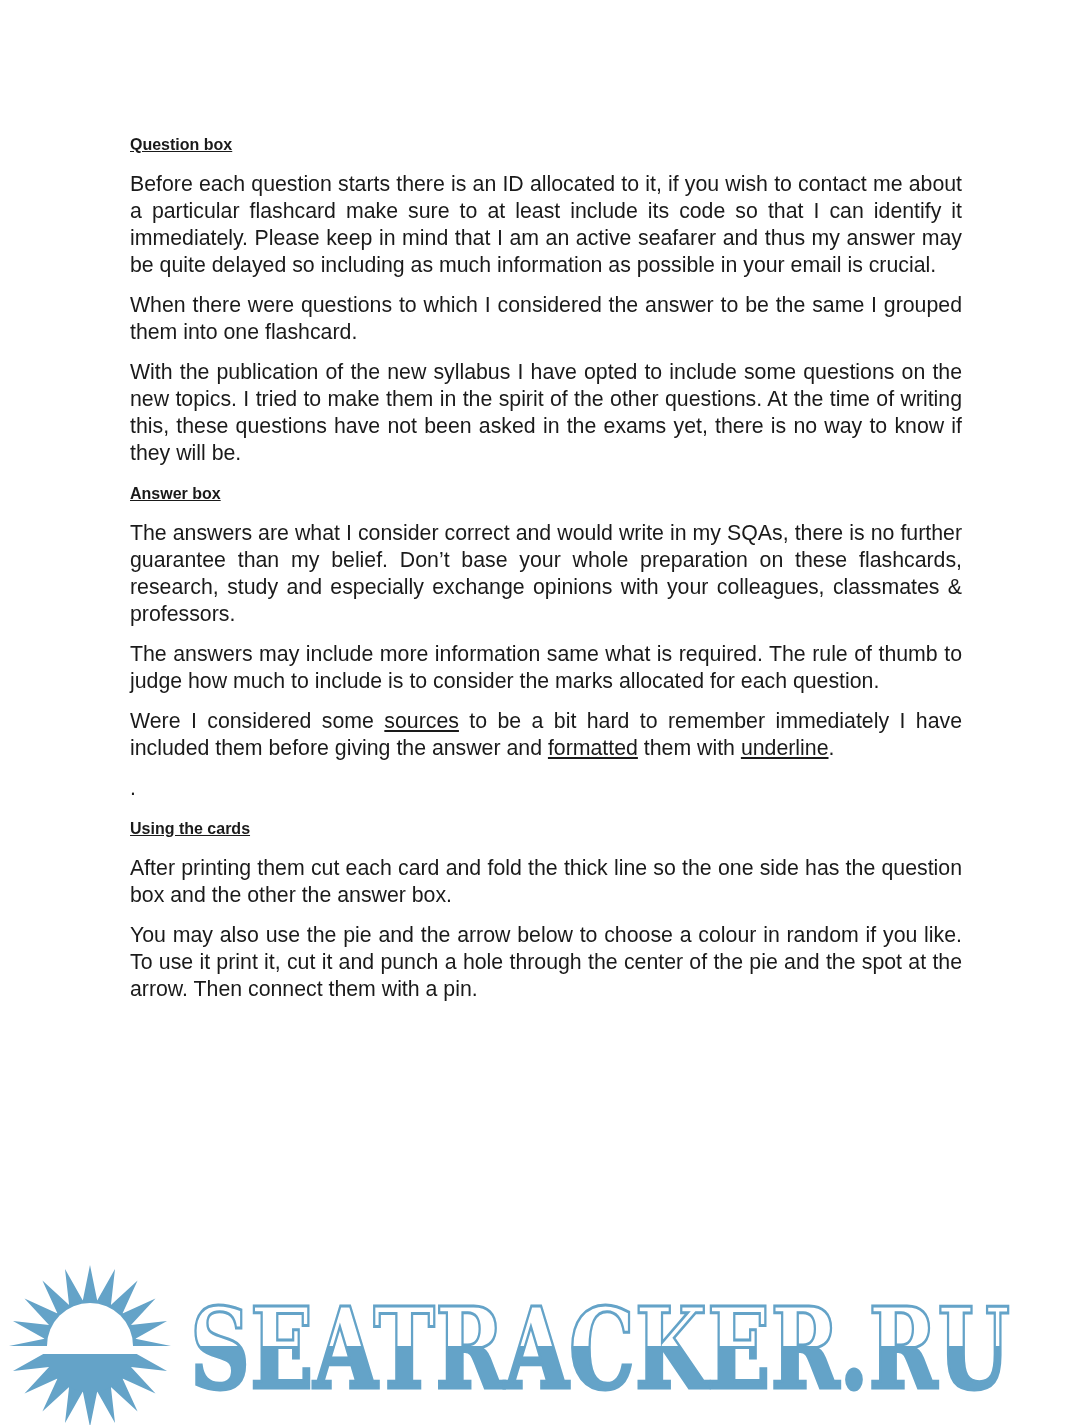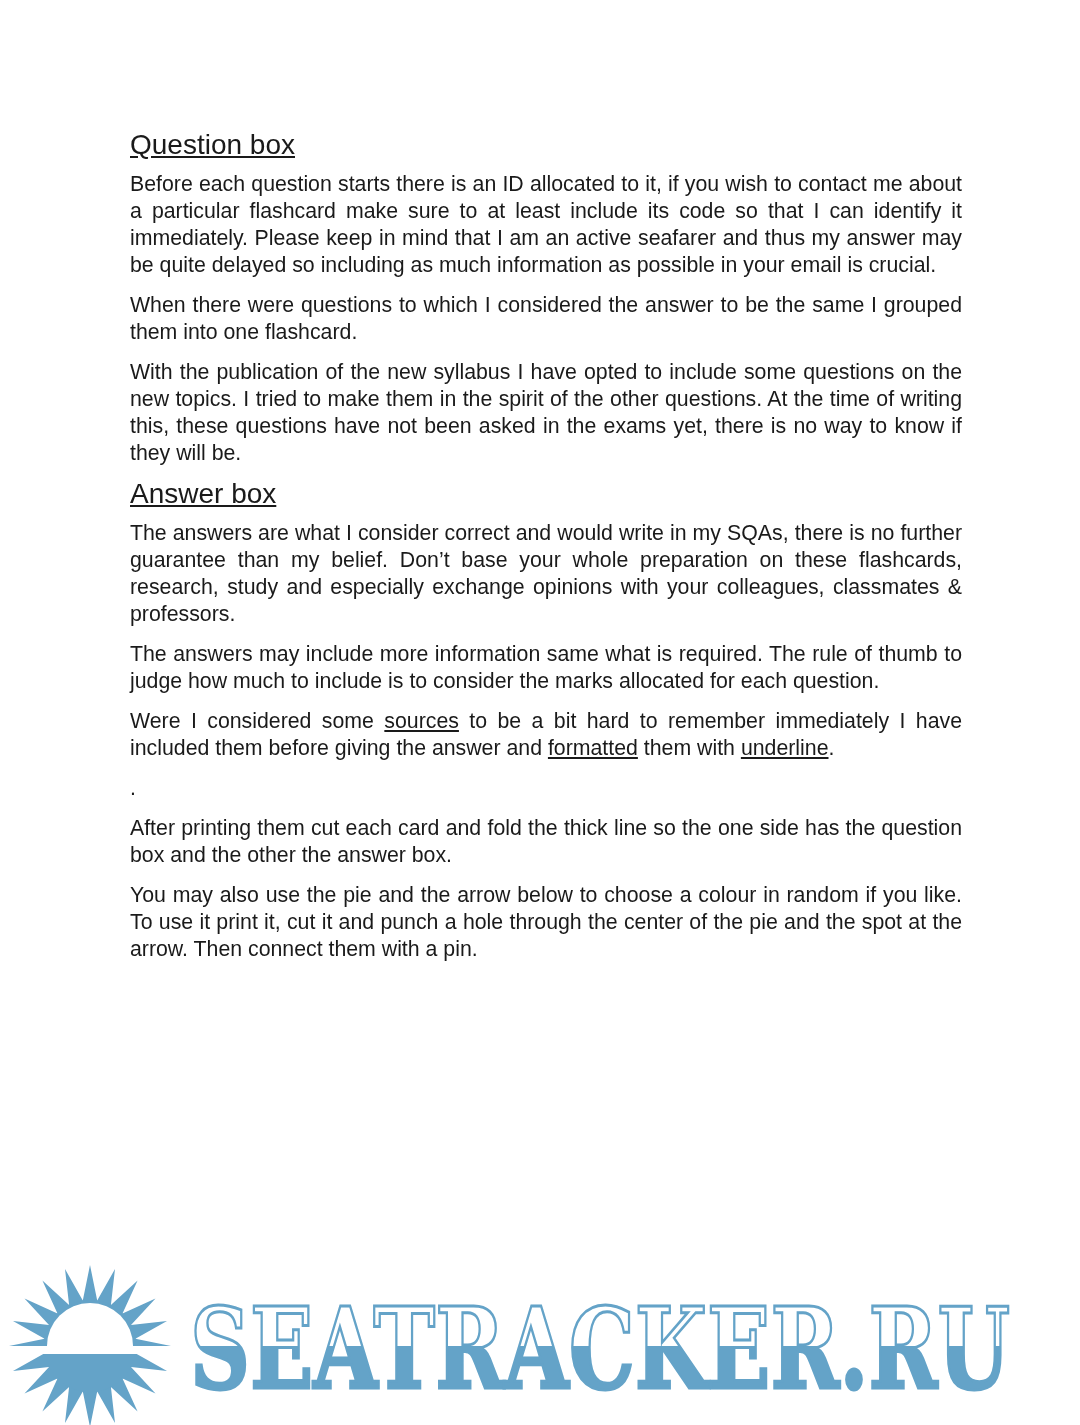--- a/index.html
+++ b/index.html
@@ -18,22 +18,22 @@
     font-size: 21.3px;
     line-height: 27px;
   }
   .content p {
     margin: 0 8px 13px 0;
     text-align: justify;
   }
   .content p.plain { text-align: left; }
   .content h2 {
     margin: 0 0 13px 0;
-    font-size: 28px;
-    font-weight: 400;
+    font-size: 16px;
+    font-weight: 700;
     line-height: 27px;
     text-decoration: underline;
   }
   .content h2.gap-before { }
   .content b { font-weight: 700; }
   .content u { text-decoration: underline; }
   section { margin: 0; padding: 0; }
   .watermark {
     position: absolute;
     left: 0; top: 1262px;
@@ -65,20 +65,21 @@
   <section>
     <h2 class="gap-before">Answer box</h2>
     <p>The answers are what I consider correct and would write in my SQAs, there is no further guarantee than my belief. Don’t base your whole preparation on these flashcards, research, study and especially exchange opinions with your colleagues, classmates &amp; professors.</p>
     <p>The answers may include more information same what is required. The rule of thumb to judge how much to include is to consider the marks allocated for each question.</p>
     <p><span>Were I considered some </span><u>sources</u><span> to be a bit hard to remember immediately I have included them before giving the answer and </span><u>formatted</u><span> them with </span><u>underline</u><span>.</span></p>
   </section>
 
   <p class="plain">.</p>
 
   <section>
+    <h2>Using the cards</h2>
     <p>After printing them cut each card and fold the thick line so the one side has the question box and the other the answer box.</p>
     <p>You may also use the pie and the arrow below to choose a colour in random if you like. To use it print it, cut it and punch a hole through the center of the pie and the spot at the arrow. Then connect them with a pin.</p>
   </section>
 
 </main>
 
 <div class="watermark">
   <svg width="1080" height="163" viewBox="0 0 1080 163" xmlns="http://www.w3.org/2000/svg">
     <defs>
       <linearGradient id="split" gradientUnits="userSpaceOnUse" x1="0" y1="0" x2="0" y2="168">

